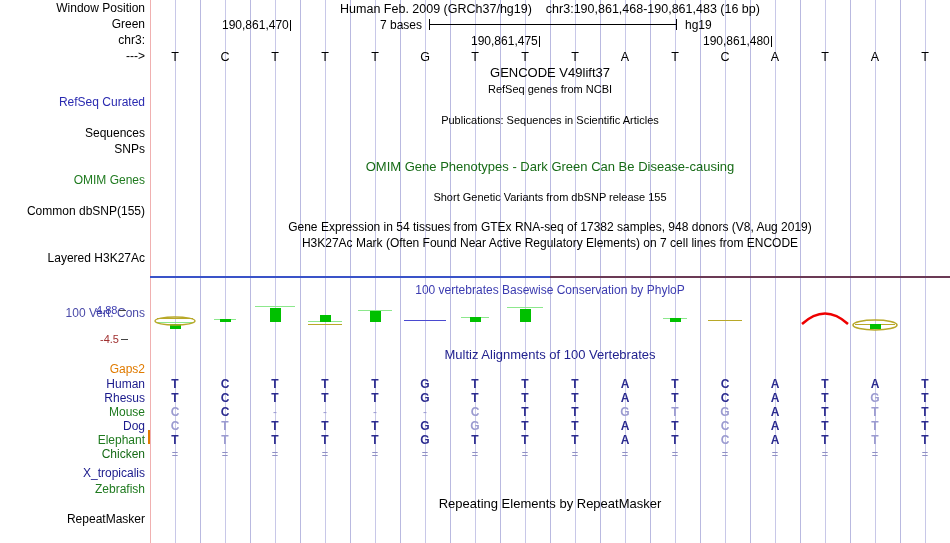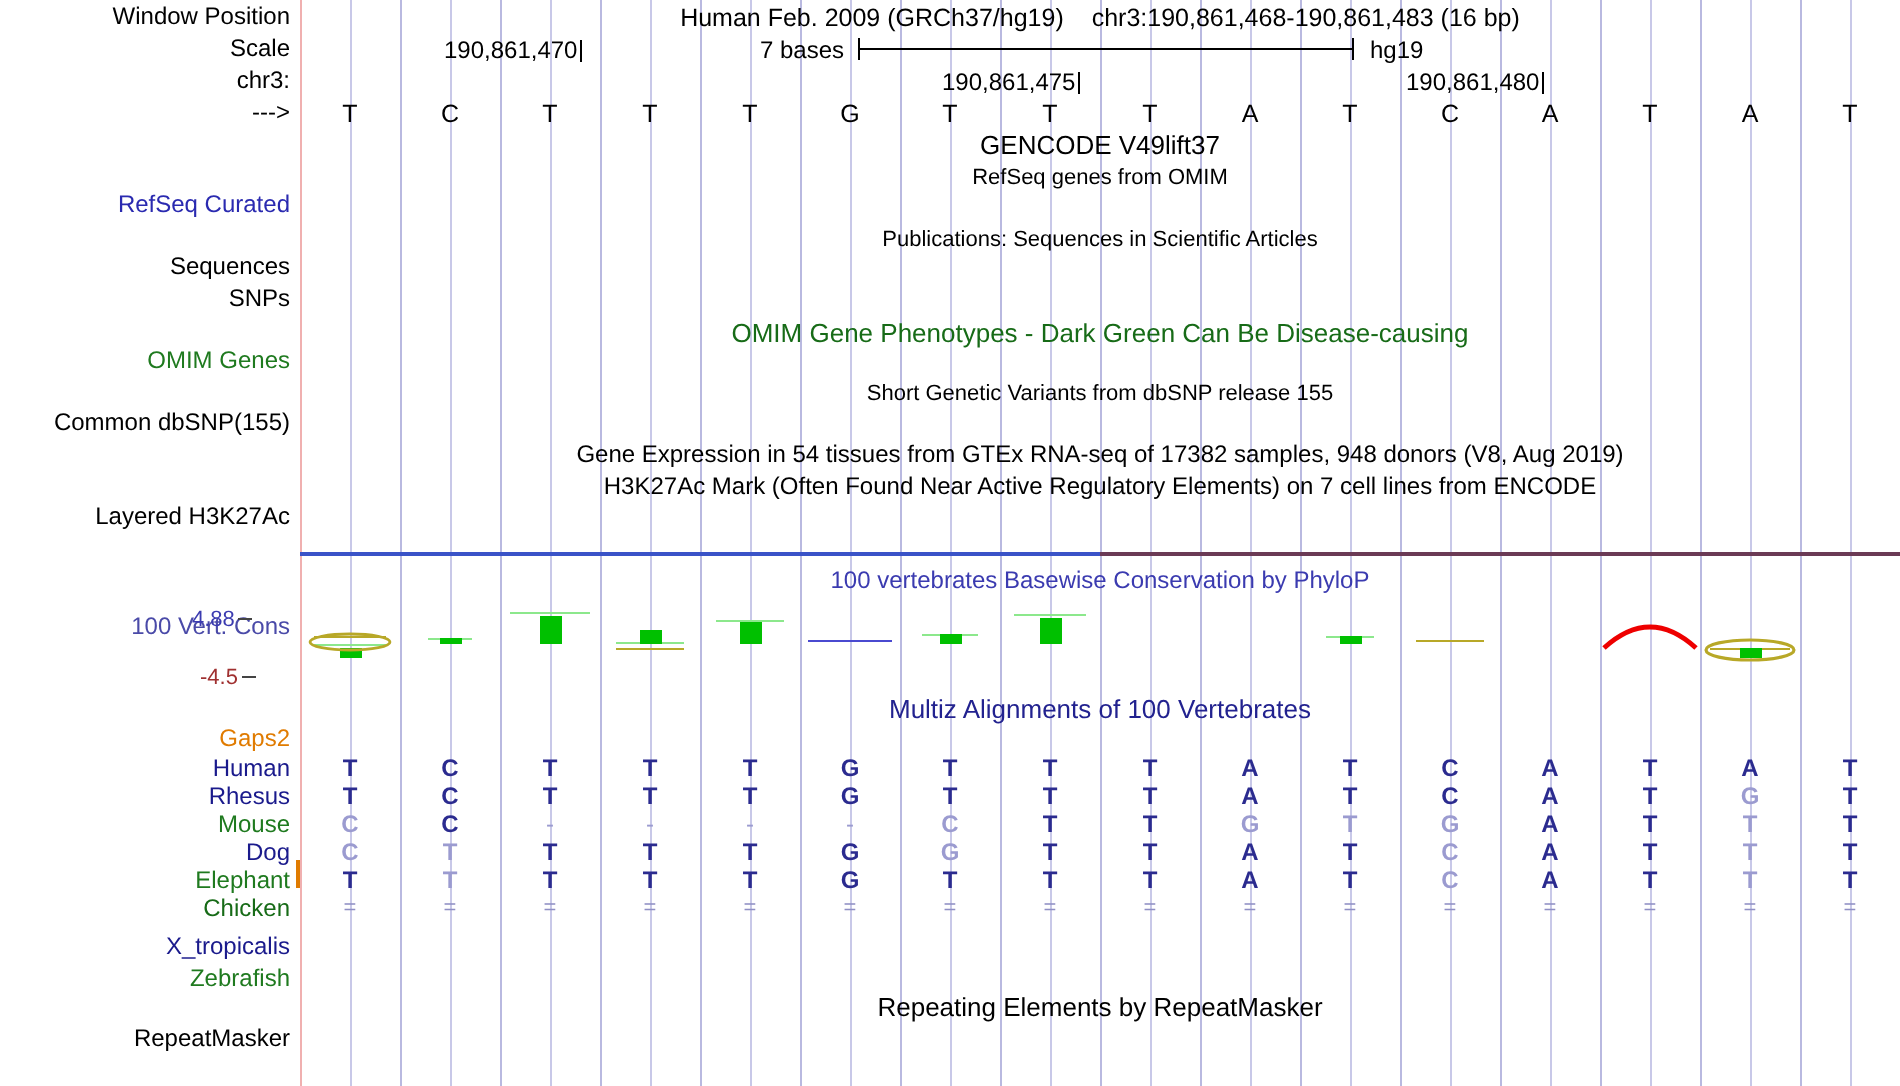--- a/index.html
+++ b/index.html
@@ -245,21 +245,21 @@
   </div>
 
   <div id="scale-row">
     <div id="scale-label">7 bases</div>
     <div id="scale-bar"></div>
     <div id="scale-db">hg19</div>
   </div>
 
   <div id="sidelabels">
       <div class="labelcol " style="top: 2px;">Window Position</div>
-      <div class="labelcol " style="top: 18px;">Scale</div>
+      <div class="labelcol " style="top: 18px;">Green</div>
       <div class="labelcol " style="top: 34px;">chr3:</div>
       <div class="labelcol " style="top: 50px;">---&gt;</div>
       <div class="labelcol lbl-blue" style="top: 96px;">RefSeq Curated</div>
       <div class="labelcol " style="top: 127px;">Sequences</div>
       <div class="labelcol " style="top: 143px;">SNPs</div>
       <div class="labelcol lbl-green" style="top: 174px;">OMIM Genes</div>
       <div class="labelcol " style="top: 205px;">Common dbSNP(155)</div>
       <div class="labelcol " style="top: 252px;">Layered H3K27Ac</div>
       <div class="labelcol lbl-indigo" style="top: 307px;">100 Vert. Cons</div>
       <div class="labelcol lbl-orange" style="top: 363px;">Gaps2</div>
@@ -294,21 +294,21 @@
       <div class="base" style="left: 525px;">T</div>
       <div class="base" style="left: 575px;">C</div>
       <div class="base" style="left: 625px;">A</div>
       <div class="base" style="left: 675px;">T</div>
       <div class="base" style="left: 725px;">A</div>
       <div class="base" style="left: 775px;">T</div>
     </div>
 
   <div id="tracktitles">
       <div class="centertitle t-black" style="top: 66px; font-size: 13px;">GENCODE V49lift37</div>
-      <div class="centertitle t-black" style="top: 83px; font-size: 11px;">RefSeq genes from OMIM</div>
+      <div class="centertitle t-black" style="top: 83px; font-size: 11px;">RefSeq genes from NCBI</div>
       <div class="centertitle t-black" style="top: 114px; font-size: 11px;">Publications: Sequences in Scientific Articles</div>
       <div class="centertitle t-green" style="top: 160px; font-size: 13px;">OMIM Gene Phenotypes - Dark Green Can Be Disease-causing</div>
       <div class="centertitle t-black" style="top: 191px; font-size: 11px;">Short Genetic Variants from dbSNP release 155</div>
       <div class="centertitle t-black" style="top: 221px; font-size: 12px;">Gene Expression in 54 tissues from GTEx RNA-seq of 17382 samples, 948 donors (V8, Aug 2019)</div>
       <div class="centertitle t-black" style="top: 237px; font-size: 12px;">H3K27Ac Mark (Often Found Near Active Regulatory Elements) on 7 cell lines from ENCODE</div>
       <div class="centertitle t-indigo" style="top: 284px; font-size: 12px;">100 vertebrates Basewise Conservation by PhyloP</div>
       <div class="centertitle t-navy" style="top: 348px; font-size: 13px;">Multiz Alignments of 100 Vertebrates</div>
       <div class="centertitle t-black" style="top: 497px; font-size: 13px;">Repeating Elements by RepeatMasker</div>
     </div>
 

